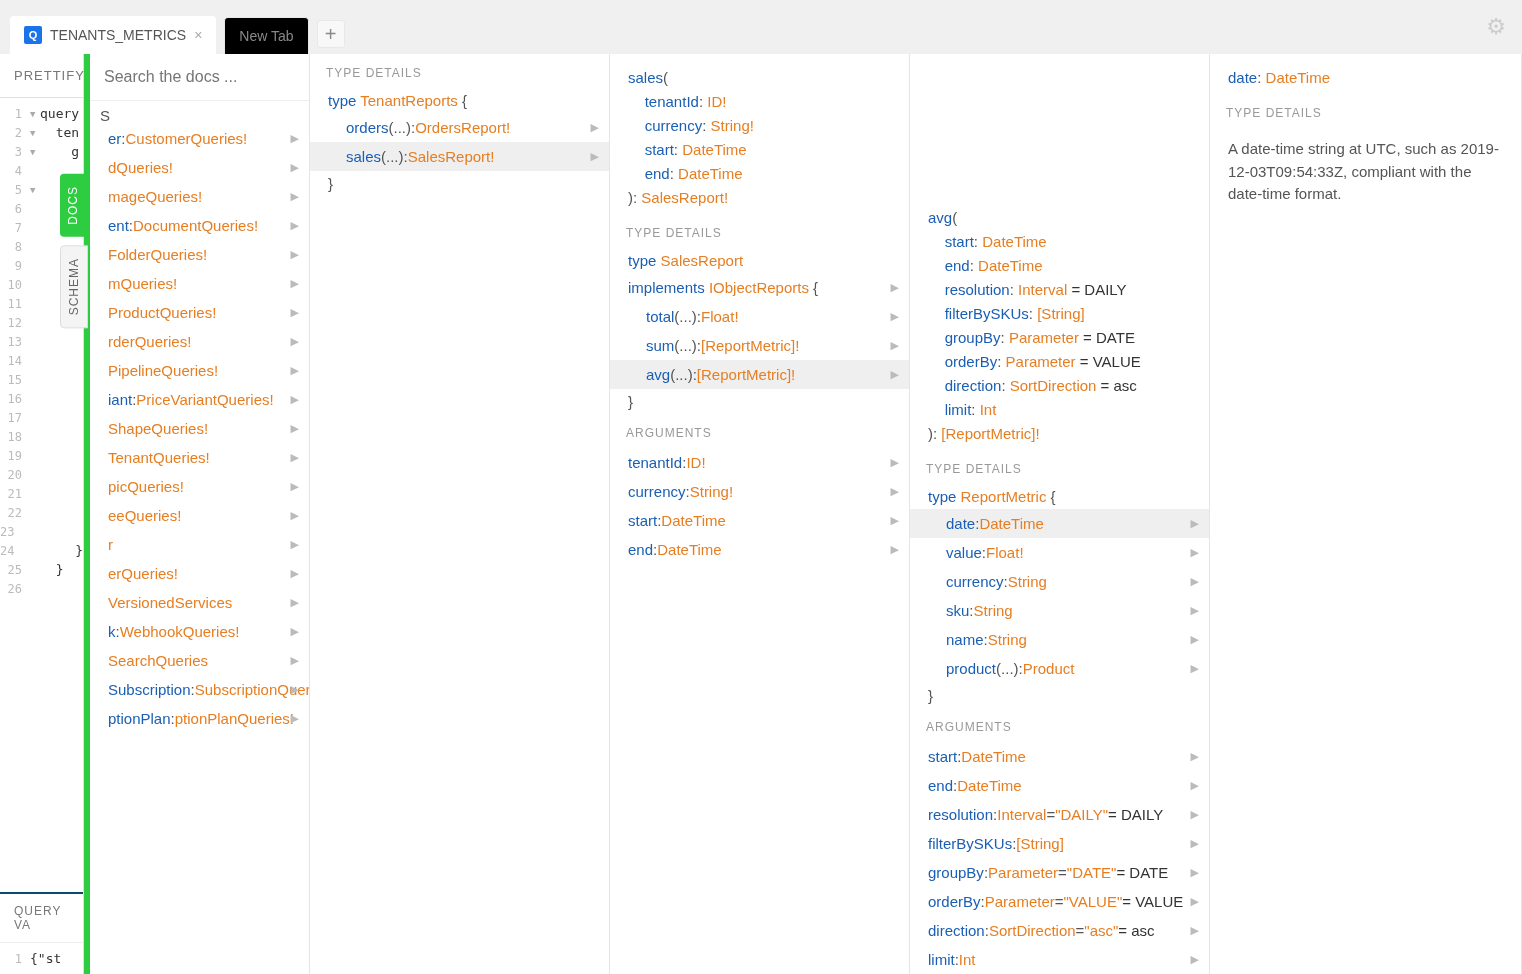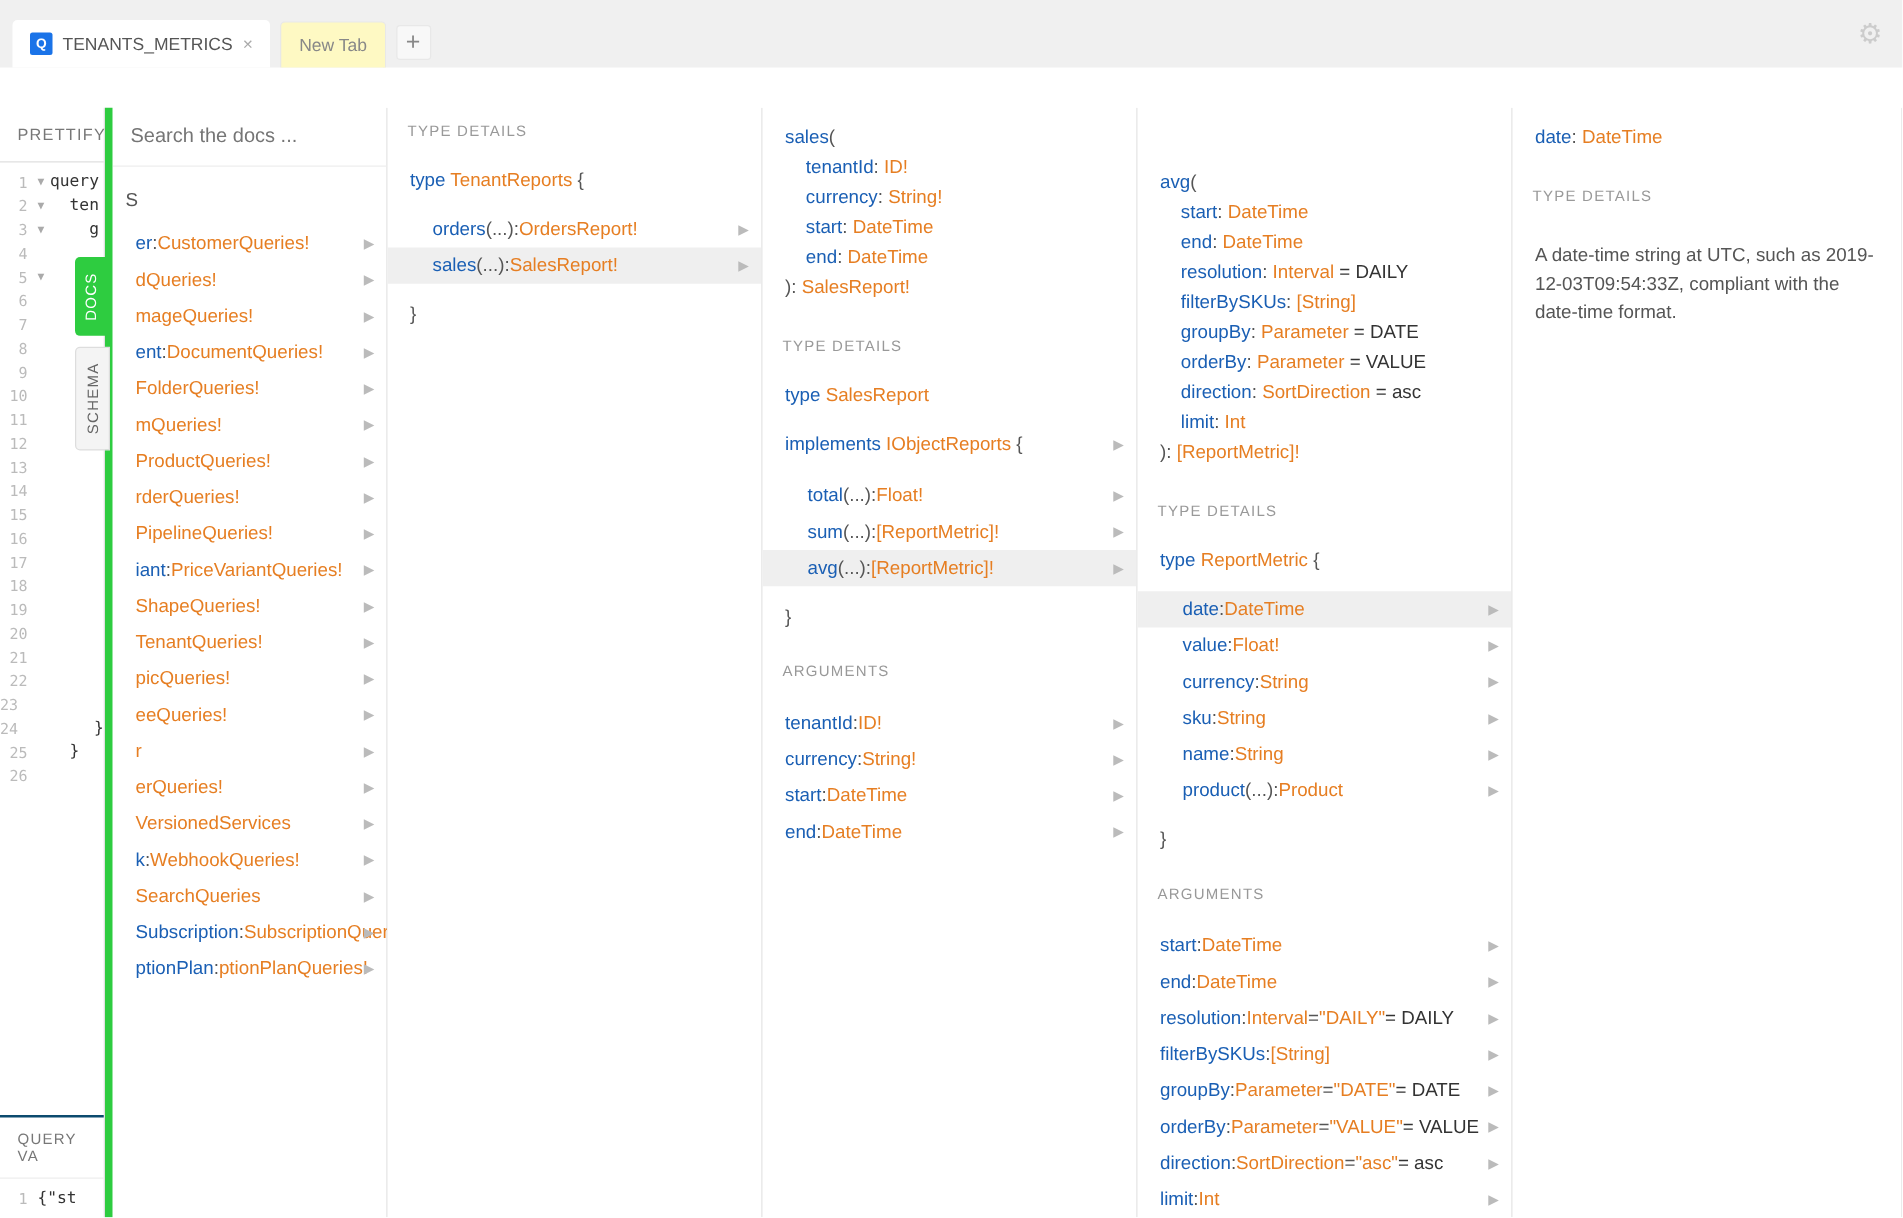--- a/index.html
+++ b/index.html
@@ -1,25 +1,25 @@
 <!DOCTYPE html>
 <html><head>
 <meta charset="utf-8">
 <style>
 * { box-sizing: border-box; margin: 0; padding: 0; }
 body { font-family: -apple-system, 'Helvetica Neue', Arial, sans-serif; font-size: 14px; color: #333; background: #fff; overflow: hidden; }
 .app { display: flex; flex-direction: column; height: 974px; width: 1522px; }
 .tabbar { background: #f0f0f0; height: 54px; display: flex; align-items: flex-end; gap: 8px; padding: 0 10px; position: relative; }
 .tab { background: #fff; padding: 10px 14px; border-radius: 4px 4px 0 0; display: flex; align-items: center; gap: 8px; font-size: 14px; color: #555; cursor: pointer; }
-.tab.inactive { background: #fef9c3; border: 1px solid #e8e8e8; border-bottom: none; color: #888; }
+.tab.inactive { background: #000000; border: 1px solid #e8e8e8; border-bottom: none; color: #888; }
 .tab .qicon { background: #1a73e8; color: #fff; font-size: 11px; font-weight: bold; width: 18px; height: 18px; display: inline-flex; align-items: center; justify-content: center; border-radius: 2px; }
 .tab .close { color: #aaa; font-size: 14px; }
 .addtab { width: 28px; height: 28px; background: #f8f8f8; border: 1px solid #e8e8e8; display: flex; align-items: center; justify-content: center; color: #888; font-size: 20px; margin-bottom: 6px; cursor: pointer; border-radius: 3px; }
 .gear { position: absolute; right: 16px; top: 14px; color: #ccc; font-size: 22px; cursor: pointer; }
-.main { flex: 1; display: flex; position: relative; overflow: hidden; margin-top: 32px; }
+.main { flex: 1; display: flex; position: relative; overflow: hidden; }
 
 
 .editorwrap { width: 84px; display: flex; flex-direction: column; border-right: 1px solid #e0e0e0; }
 .toolbar { height: 44px; display: flex; align-items: center; padding: 0 14px; border-bottom: 1px solid #e0e0e0; }
 .toolbar button { background: none; border: none; color: #777; font-size: 13px; letter-spacing: 1px; cursor: pointer; }
 .editor { flex: 1; font-family: 'Menlo', 'Consolas', monospace; font-size: 13px; padding: 6px 0; position: relative; overflow: hidden; }
 .line { display: flex; height: 19px; align-items: center; }
 .lineno { width: 30px; text-align: right; color: #bbb; padding-right: 8px; font-size: 12px; }
 .fold { color: #aaa; font-size: 9px; width: 10px; }
 .linetxt { white-space: pre; }
@@ -31,21 +31,21 @@
 .sidetabs { position: absolute; left: 60px; top: 120px; z-index: 5; }
 .sidetab { writing-mode: vertical-rl; transform: rotate(180deg); padding: 12px 6px; font-size: 12px; letter-spacing: 1px; border-radius: 0 4px 4px 0; cursor: pointer; margin-bottom: 8px; text-align: center; }
 .sidetab.docs { background: #2ecc40; color: #fff; }
 .sidetab.schema { background: #f4f4f4; color: #666; border: 1px solid #ddd; }
 
 
 .greenbar { width: 6px; background: #2ecc40; }
 
 
 .docscols { flex: 1; display: flex; overflow: hidden; }
-.dcol { border-right: 1px solid #e5e5e5; display: flex; flex-direction: column; overflow-y: auto; font-size: 15px; gap: 12px; }
+.dcol { border-right: 1px solid #e5e5e5; display: flex; flex-direction: column; overflow-y: auto; font-size: 15px; }
 .dcol::-webkit-scrollbar { width: 8px; }
 .dcol::-webkit-scrollbar-thumb { background: #ccc; border-radius: 4px; }
 .dcol .search { padding: 14px; border-bottom: 1px solid #eee; }
 .dcol .search input { width: 100%; border: none; font-size: 16px; color: #888; outline: none; }
 .dcol .sectionlabel { padding: 12px 16px 8px; color: #999; font-size: 12px; letter-spacing: 1px; }
 .dcol .sig { padding: 12px 18px 4px; line-height: 1.6; }
 .dcol .typeline { padding: 4px 18px; }
 .row { display: flex; align-items: center; padding: 6px 18px; cursor: pointer; position: relative; }
 .row.active { background: #efefef; }
 .row .chev { position: absolute; right: 10px; color: #bbb; font-size: 11px; }

